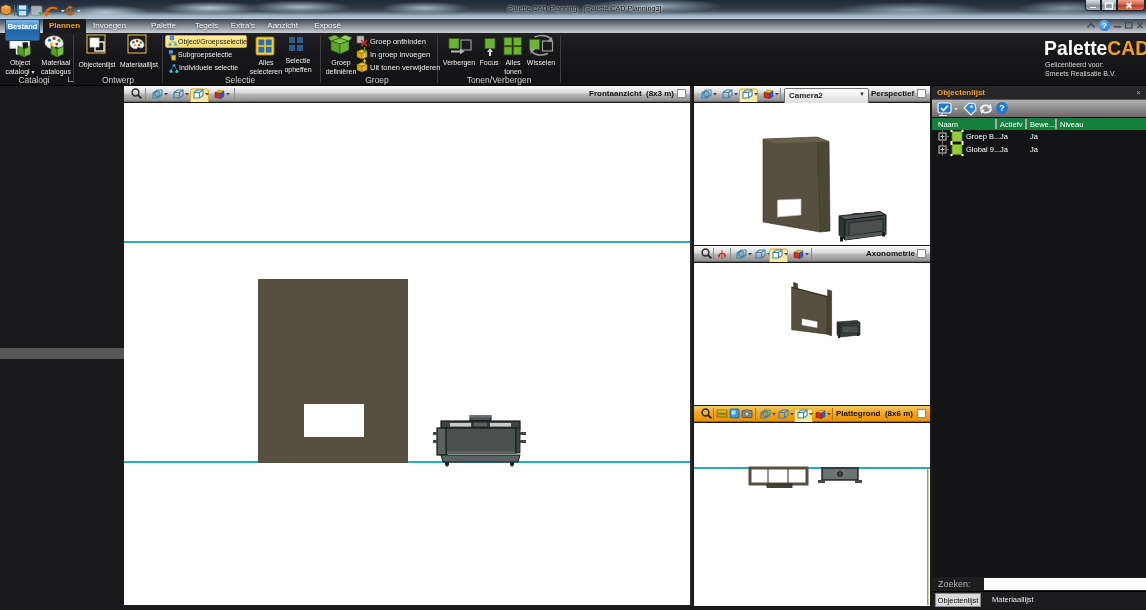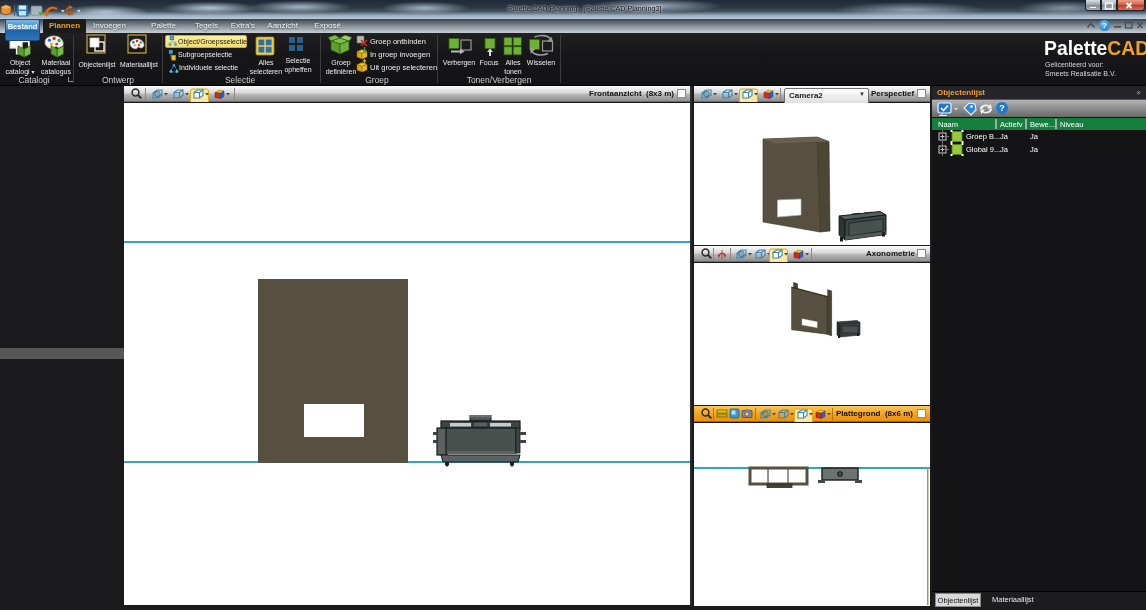--- a/index.html
+++ b/index.html
@@ -296,21 +296,21 @@
     <div class="abs rgroup-label" style="left:88px;width:60px;">Ontwerp</div>
     <div class="abs stext" style="left:178px;top:4.5px;color:#1a1a1a;font-size:7px;">Object/Groepsselectie</div>
     <div class="abs stext" style="left:178px;top:18px;font-size:7px;">Subgroepselectie</div>
     <div class="abs stext" style="left:179px;top:31px;font-size:7px;">Individuele selectie</div>
     <div class="abs rtext" style="left:244px;width:44px;">Alles<br>selecteren</div>
     <div class="abs rtext" style="left:278px;top:23px;width:40px;">Selectie<br>opheffen</div>
     <div class="abs rgroup-label" style="left:210px;width:60px;">Selectie</div>
     <div class="abs rtext" style="left:318px;width:46px;">Groep<br>definiëren</div>
     <div class="abs stext" style="left:370px;top:4px;">Groep ontbinden</div>
     <div class="abs stext" style="left:370px;top:17px;">In groep invoegen</div>
-    <div class="abs stext" style="left:370px;top:30px;">Uit groep selecteren</div>
+    <div class="abs stext" style="left:370px;top:30px;">Uit tonen verwijderen</div>
     <div class="abs rgroup-label" style="left:347px;width:60px;">Groep</div>
     <div class="abs rtext" style="left:436px;width:46px;">Verbergen</div>
     <div class="abs rtext" style="left:474px;width:30px;">Focus</div>
     <div class="abs rtext" style="left:495px;width:36px;">Alles<br>tonen</div>
     <div class="abs rtext" style="left:521px;width:40px;">Wisselen</div>
     <div class="abs rgroup-label" style="left:454px;width:90px;">Tonen/Verbergen</div>
   </div>
   <div id="logo" class="abs">Palette<b>CAD</b></div>
   <div id="lic" class="abs">Gelicentieerd voor:<br>Smeets Realisatie B.V.</div>
 
@@ -588,20 +588,24 @@
           <rect x="18.5" y="11" width="2" height="2" fill="#fff"></rect>
             <rect x="29.5" y="11" width="2" height="2" fill="#fff"></rect>
         </g>
       </svg>
       <div class="rp-row" style="left:34px;top:46px;">Groep B...</div>
       <div class="rp-row" style="left:68px;top:46px;">Ja</div>
       <div class="rp-row" style="left:98px;top:46px;">Ja</div>
       <div class="rp-row" style="left:34px;top:59px;">Global 9...</div>
       <div class="rp-row" style="left:68px;top:59px;">Ja</div>
       <div class="rp-row" style="left:98px;top:59px;">Ja</div>
+      <div id="rp-zoeken" class="abs">
+        <span style="position:absolute;left:6px;top:2px;color:#b0b0b0;font-size:9px;">Zoeken:</span>
+        <span style="position:absolute;left:52px;top:1px;width:162px;height:12px;background:#fff;"></span>
+      </div>
       <div id="rp-tabs" class="abs">
         <span style="position:absolute;left:3px;top:1px;width:46px;height:14px;background:#d9d9d9;border:1px solid #888;color:#111;font-size:7.5px;text-align:center;line-height:13px;">Objectenlijst</span>
         <span style="position:absolute;left:60px;top:3px;color:#e8e8e8;font-size:7.5px;">Materiaallijst</span>
       </div>
     </div>
   </div>
   <div class="abs" style="left:0;top:607px;width:1146px;height:3px;background:#1a1a1c;"></div>
 </div>
 
 </body></html>

